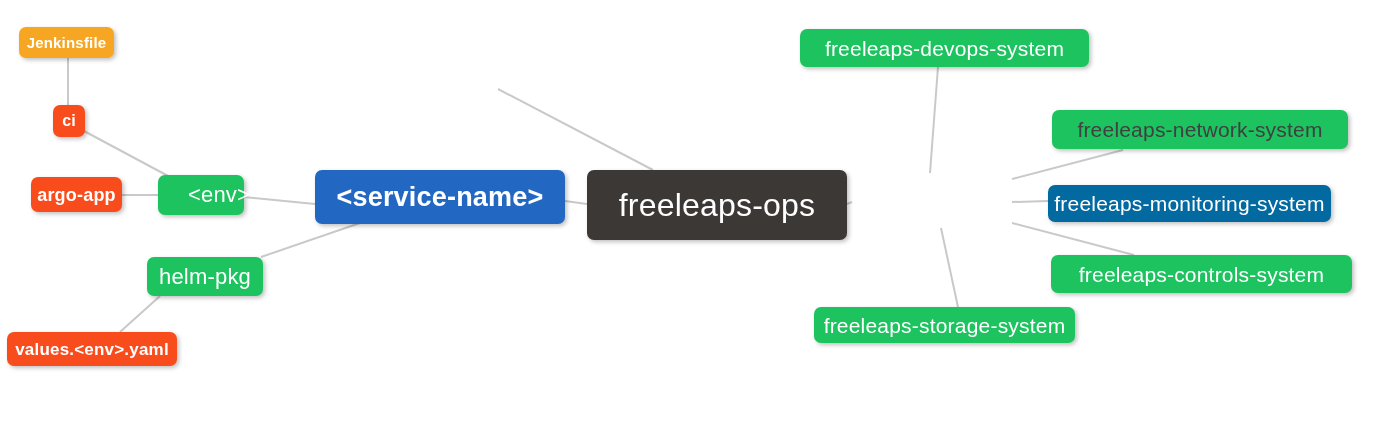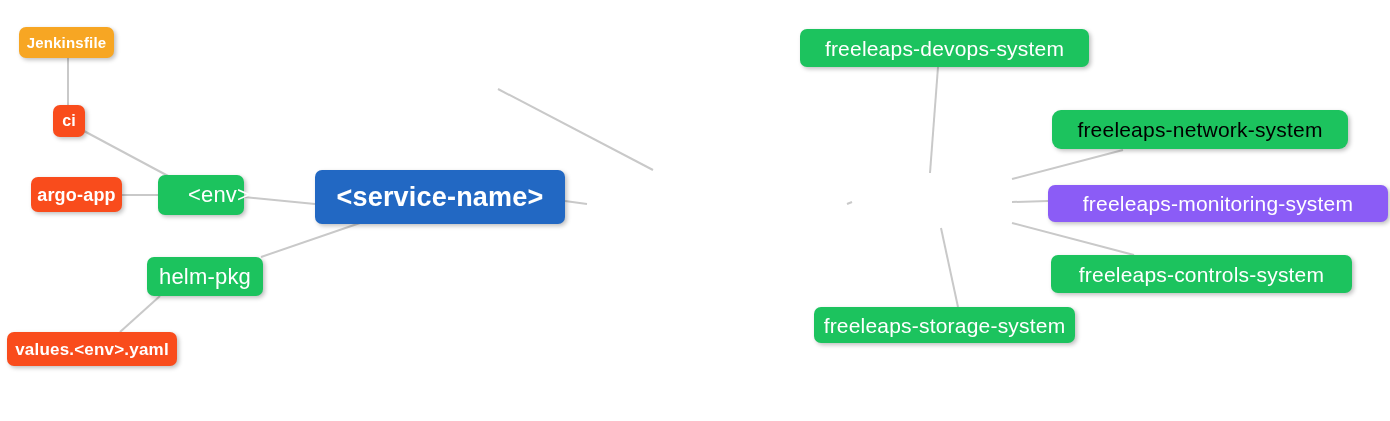--- a/index.html
+++ b/index.html
@@ -59,18 +59,19 @@
       <line x1="941" y1="228" x2="958" y2="307" stroke="#c9c9c9" stroke-width="2"></line>
     </svg>
 
 <div class="node" style="left: 19px; top: 27px; width: 95px; height: 31px; font-size: 15px; font-weight: 700; background: rgb(247, 166, 35); color: rgb(255, 255, 255);">Jenkinsfile</div>
     <div class="node" style="left: 53px; top: 105px; width: 32px; height: 32px; font-size: 16px; font-weight: 700; background: rgb(249, 76, 28); color: rgb(255, 255, 255);">ci</div>
     <div class="node" style="left: 31px; top: 177px; width: 91px; height: 35px; font-size: 18px; font-weight: 700; background: rgb(249, 76, 28); color: rgb(255, 255, 255);">argo-app</div>
     <div class="node" style="left: 158px; top: 175px; width: 86px; height: 40px; font-size: 22px; font-weight: 400; background: rgb(28, 195, 94); color: rgb(255, 255, 255); padding-left: 36px;">&lt;env&gt;</div>
     <div class="node" style="left: 147px; top: 257px; width: 116px; height: 39px; font-size: 22px; font-weight: 400; background: rgb(28, 195, 94); color: rgb(255, 255, 255);">helm-pkg</div>
     <div class="node" style="left: 7px; top: 332px; width: 170px; height: 34px; font-size: 17px; font-weight: 700; background: rgb(249, 76, 28); color: rgb(255, 255, 255);">values.&lt;env&gt;.yaml</div>
     <div class="node" style="left: 315px; top: 170px; width: 250px; height: 54px; font-size: 27px; font-weight: 700; background: rgb(34, 104, 195); color: rgb(255, 255, 255);">&lt;service-name&gt;</div>
+    <div class="node" style="left: 587px; top: 170px; width: 260px; height: 70px; font-size: 32px; font-weight: 400; background: rgb(60, 56, 54); color: rgb(255, 255, 255);">freeleaps-ops</div>
     <div class="node" style="left: 800px; top: 29px; width: 289px; height: 38px; font-size: 21px; font-weight: 400; background: rgb(28, 195, 94); color: rgb(255, 255, 255);">freeleaps-devops-system</div>
-    <div class="node" style="left: 1052px; top: 110px; width: 296px; height: 39px; font-size: 21px; font-weight: 400; background: rgb(28, 195, 94); color: #000000; border-radius: 9px;">freeleaps-network-system</div>
-    <div class="node" style="left: 1048px; top: 185px; width: 340px; height: 37px; font-size: 21px; font-weight: 400; background: #8b5cf6; color: rgb(255, 255, 255);">freeleaps-monitoring-system</div>
+    <div class="node" style="left: 1052px; top: 110px; width: 296px; height: 39px; font-size: 21px; font-weight: 400; background: rgb(28, 195, 94); color: #404040;">freeleaps-network-system</div>
+    <div class="node" style="left: 1048px; top: 185px; width: 283px; height: 37px; font-size: 21px; font-weight: 400; background: #0369a1; color: rgb(255, 255, 255);">freeleaps-monitoring-system</div>
     <div class="node" style="left: 1051px; top: 255px; width: 301px; height: 38px; font-size: 21px; font-weight: 400; background: rgb(28, 195, 94); color: rgb(255, 255, 255);">freeleaps-controls-system</div>
     <div class="node" style="left: 814px; top: 307px; width: 261px; height: 36px; font-size: 21px; font-weight: 400; background: rgb(28, 195, 94); color: rgb(255, 255, 255);">freeleaps-storage-system</div>
   </div>
 
 </body></html>

